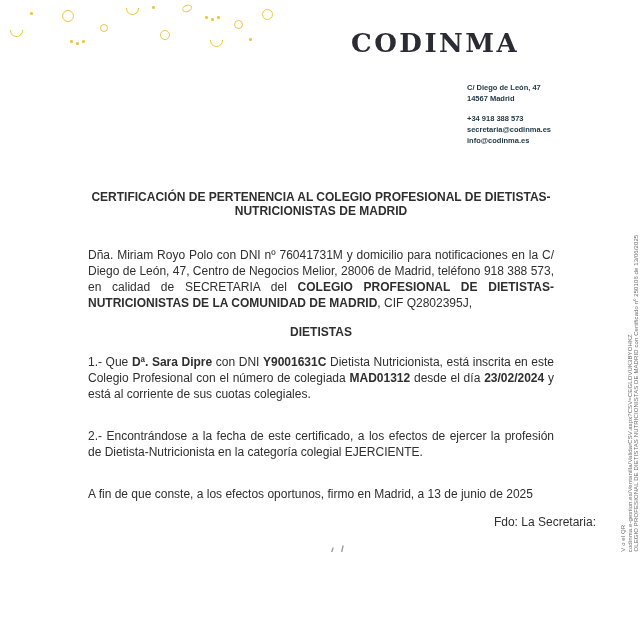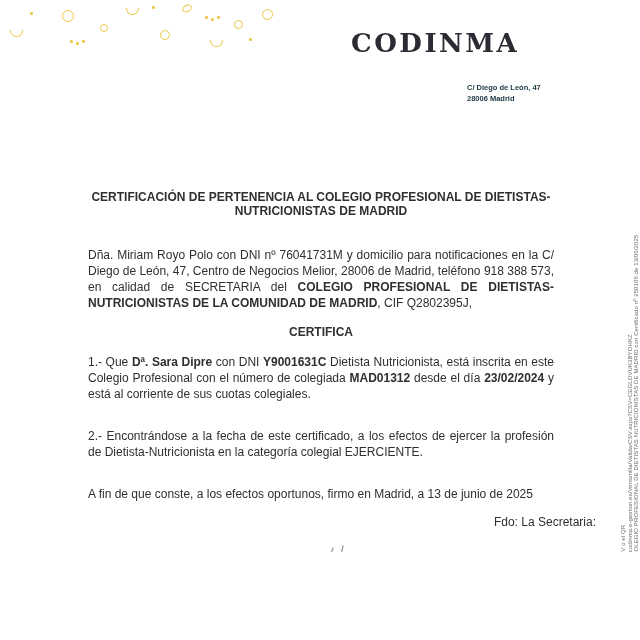--- a/index.html
+++ b/index.html
@@ -78,29 +78,34 @@
     <span class="doodle arc" style="left:210px; top:40px;"></span>
     <span class="doodle ring" style="left:234px; top:20px; width:7px; height:7px;"></span>
     <span class="doodle dot" style="left:249px; top:38px;"></span>
     <span class="doodle ring" style="left:262px; top:9px; width:9px; height:9px;"></span>
   </div>
 
   <div class="logo">CODINMA</div>
 
   <div class="contact">
     <div>C/ Diego de León, 47</div>
-    <div>28006 Madrid</div>
+    <div>14567 Madrid</div>
+    <div class="group2">
+      <div>+34 918 388 573</div>
+      <div>secretaria@codinma.es</div>
+      <div>info@codinma.es</div>
+    </div>
   </div>
 
   <div class="doc">
     <p class="doc-title">CERTIFICACIÓN DE PERTENENCIA AL COLEGIO PROFESIONAL DE DIETISTAS-NUTRICIONISTAS DE MADRID</p>
 
     <p class="para"><span>Dña. Miriam Royo Polo con DNI nº 76041731M y domicilio para notificaciones en la C/ Diego de León, 47, Centro de Negocios Melior, 28006 de Madrid, teléfono 918 388 573, en calidad de SECRETARIA del </span><span class="b">COLEGIO PROFESIONAL DE DIETISTAS-NUTRICIONISTAS DE LA COMUNIDAD DE MADRID</span><span>, CIF Q2802395J,</span></p>
 
-    <p class="certifica">CERTIFICA</p>
+    <p class="certifica">DIETISTAS</p>
 
     <p class="para"><span>1.- Que </span><span class="b">Dª. Sara Dipre</span><span> con DNI </span><span class="b">Y9001631C</span><span> Dietista Nutricionista, está inscrita en este Colegio Profesional con el número de colegiada </span><span class="b">MAD01312</span><span> desde el día </span><span class="b">23/02/2024</span><span> y está al corriente de sus cuotas colegiales.</span></p>
 
     <p class="para item2"><span>2.- Encontrándose a la fecha de este certificado, a los efectos de ejercer la profesión de Dietista-Nutricionista en la categoría colegial EJERCIENTE.</span></p>
 
     <p class="para closing">A fin de que conste, a los efectos oportunos, firmo en Madrid, a 13 de junio de 2025</p>
 
     <p class="fdo">Fdo: La Secretaria:</p>
 
     <div class="sig-row">

